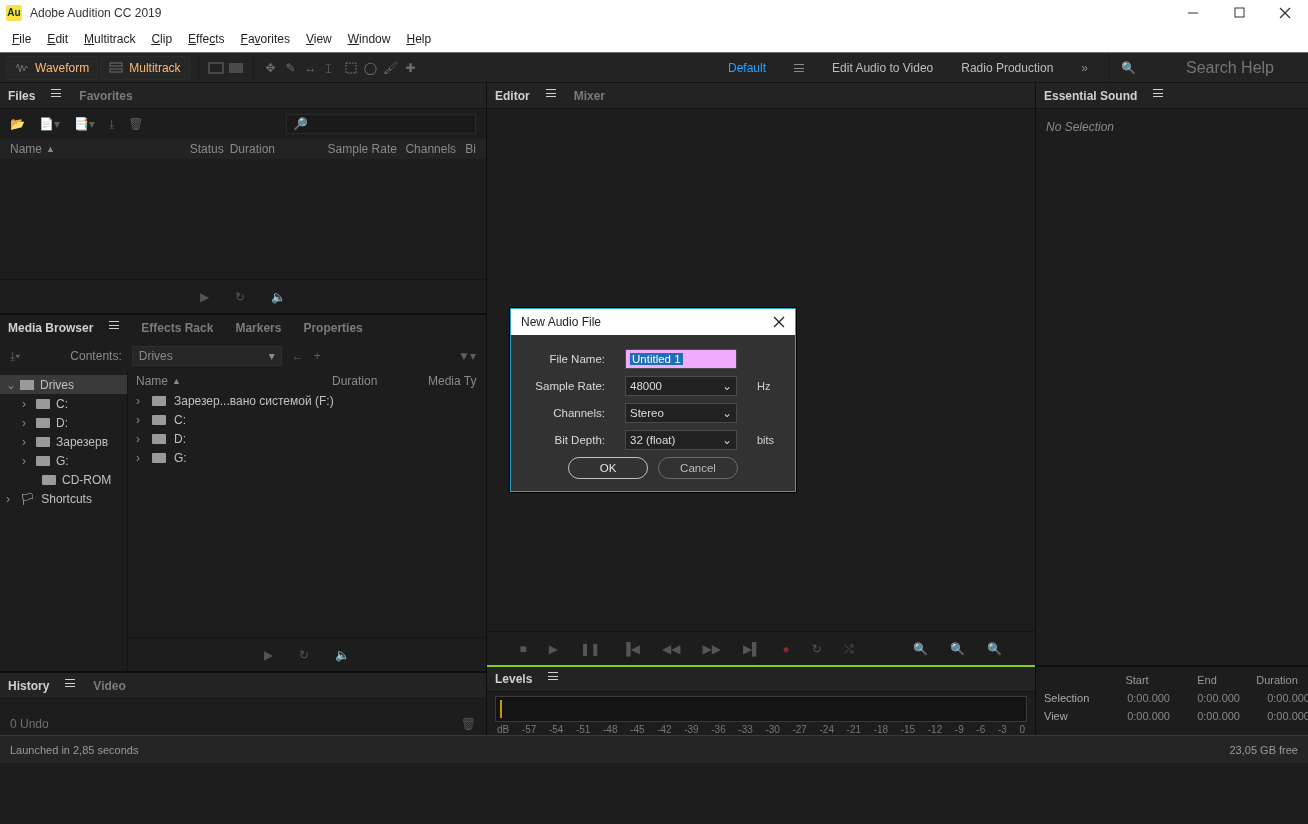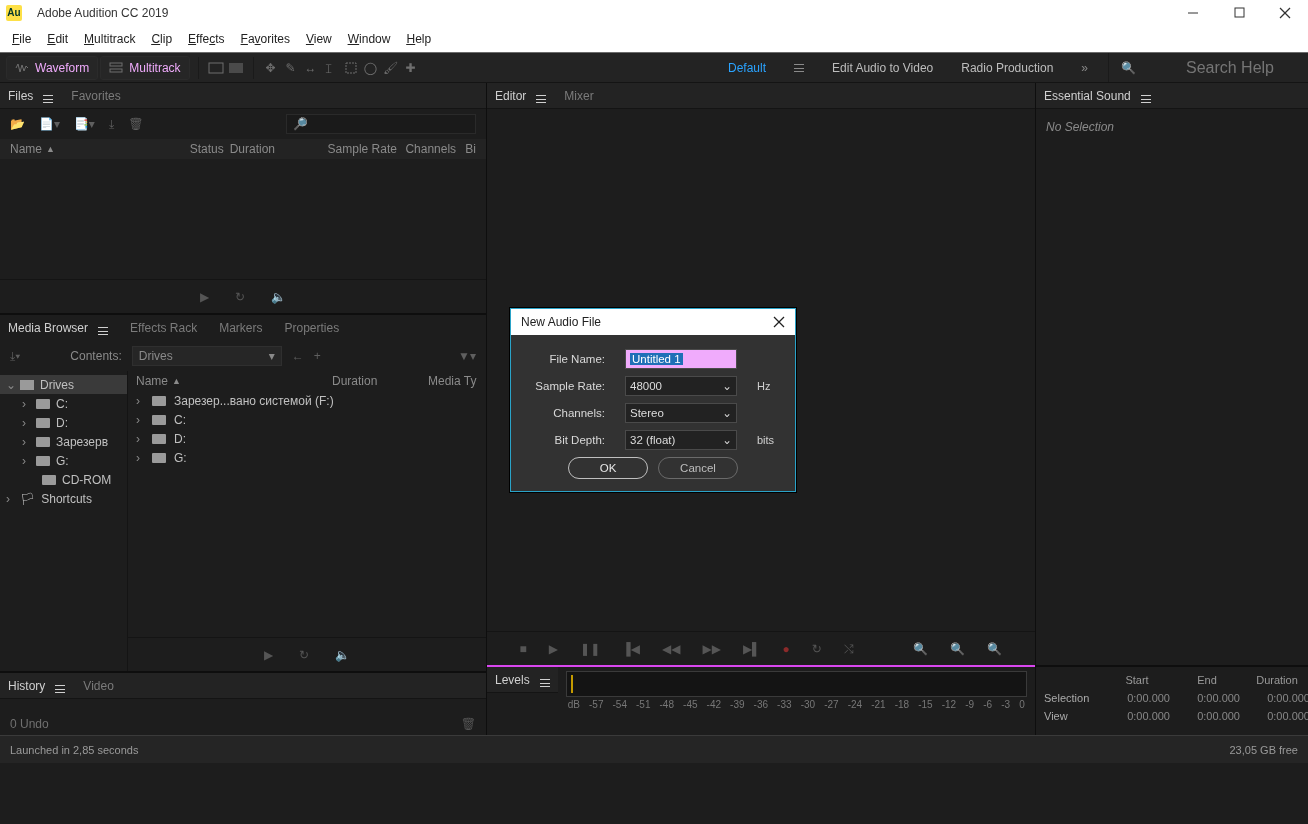--- a/index.html
+++ b/index.html
@@ -1,42 +1,42 @@
 <!DOCTYPE html>
 <html><head>
 <meta charset="utf-8">
 <style>
 * { margin: 0; padding: 0; box-sizing: border-box; font-family: "Segoe UI", Arial, sans-serif; }
 html, body { width: 1308px; height: 824px; background: #1d1d1d; color: #8a8a8a; font-size: 12px; overflow: hidden; user-select: none; }
 .titlebar { height: 25px; background: #fff; display: flex; align-items: center; padding-left: 6px; }
-.app-badge { width: 16px; height: 16px; background: #fde047; color: #00352c; font-weight: bold; font-size: 10px; display: flex; align-items: center; justify-content: center; margin-right: 15px; border-radius: 2px; }
+.app-badge { width: 16px; height: 16px; background: #fde047; color: #00352c; font-weight: bold; font-size: 10px; display: flex; align-items: center; justify-content: center; margin-right: 8px; border-radius: 2px; }
 .title-text { color: #333; font-size: 12px; flex: 1; }
 .win-btn { width: 46px; height: 25px; display: flex; align-items: center; justify-content: center; color: #333; }
 .menubar { height: 28px; background: #fff; display: flex; align-items: center; gap: 4px; padding: 0 6px; border-bottom: 1px solid #6b6b6b; }
 .menu-item { color: #222; padding: 2px 6px; text-decoration: underline; text-decoration-color: transparent; }
 .menu-item::first-letter { text-decoration: underline; }
 .option-bar { height: 30px; background: #232323; display: flex; align-items: center; border-bottom: 1px solid #141414; }
 .ob-left { display: flex; align-items: center; gap: 2px; padding-left: 6px; }
-.ob-btn { height: 24px; padding: 0 8px; display: flex; align-items: center; gap: 6px; color: #f0abfc; border: 1px solid #2b2b2b; border-radius: 3px; background: #262626; }
+.ob-btn { height: 24px; padding: 0 8px; display: flex; align-items: center; gap: 6px; color: #fdba74; border: 1px solid #2b2b2b; border-radius: 3px; background: #262626; }
 .ob-sep { width: 1px; height: 22px; background: #1a1a1a; margin: 0 6px; }
 .ob-icon { width: 18px; height: 18px; display: flex; align-items: center; justify-content: center; color: #6f6f6f; }
 .ob-center { flex: 1; }
 .ob-workspaces { display: flex; align-items: center; gap: 28px; margin-right: 20px; }
 .ws { color: #bdbdbd; }
 .ws.active { color: #2aa3ff; }
 .ob-search { display: flex; align-items: center; gap: 6px; padding: 0 12px; border-left: 1px solid #1a1a1a; height: 100%; width: 200px; }
 .ob-search input { background: transparent; border: none; outline: none; color: #888; font-size: 16px; width: 140px; margin-left: 44px; }
 
 .main { display: flex; height: 652px; }
 .left-col { width: 487px; display: flex; flex-direction: column; border-right: 1px solid #0e0e0e; }
 .center-col { flex: 1; display: flex; flex-direction: column; border-right: 1px solid #0e0e0e; }
 .right-col { width: 272px; display: flex; flex-direction: column; }
 
 .panel-tab-row { height: 26px; display: flex; align-items: center; padding: 0 8px; gap: 18px; border-bottom: 1px solid #141414; background: #232323; }
-.panel-tab { color: #7b7b7b; display: flex; align-items: flex-end; gap: 10px; }
+.panel-tab { color: #7b7b7b; display: flex; align-items: flex-start; gap: 16px; font-weight: bold; }
 .panel-tab.active { color: #d0d0d0; }
 .ham { width: 10px; height: 8px; display: inline-block; border-top: 1px solid currentColor; border-bottom: 1px solid currentColor; position: relative; }
 .ham::before { content: ""; position: absolute; top: 3px; left: 0; right: 0; border-top: 1px solid currentColor; }
 
 .files-toolbar { height: 30px; display: flex; align-items: center; padding: 0 10px; gap: 14px; }
 .ft-icon { color: #5f5f5f; }
 .ft-search { margin-left: auto; width: 190px; height: 20px; background: #1a1a1a; border: 1px solid #2a2a2a; display:flex; align-items:center; padding:0 6px; color:#666; }
 
 .files-header { height: 20px; display: flex; align-items: center; padding: 0 10px; color: #8a8a8a; background:#232323; }
 .fh-name { width: 180px; display:flex; align-items:center; gap:4px; }
@@ -66,21 +66,21 @@
 .list-row .drv { width:14px; height:10px; background:#9a9a9a; border-radius:1px; }
 
 .history-panel { height: 64px; border-top:2px solid #0e0e0e; display:flex; flex-direction:column; }
 .hp-body { flex:1; display:flex; align-items:flex-end; justify-content:space-between; padding:0 10px 4px 10px; }
 .undo-txt { color:#707070; }
 
 .editor-body { flex:1; background:#1d1d1d; }
 .transport-full { height:34px; display:flex; align-items:center; justify-content:center; gap:22px; color:#555; border-top:1px solid #141414; }
 .rec { color:#8b2a2a; }
 
-.levels-panel { height:70px; border-top:2px solid #d946ef; display:flex; flex-direction:row; }
+.levels-panel { height:70px; border-top:2px solid #84cc16; display:flex; flex-direction:column; }
 .levels-body { flex:1; padding:4px 8px 0 8px; }
 .meter-box { height:26px; border:1px solid #3a3a3a; background:#141414; position:relative; }
 .meter-box::before { content:""; position:absolute; left:4px; top:3px; width:2px; height:18px; background:#c49a00; }
 .db-scale { display:flex; justify-content:space-between; font-size:10px; color:#777; padding:2px 2px 0 2px; }
 
 .es-body { padding:6px 10px; color:#8a8a8a; }
 .es-row { height:24px; display:flex; align-items:center; }
 .es-nosel { font-style:italic; }
 .preset-field { flex:1; height:18px; background:#262626; margin-left:8px; }
 

